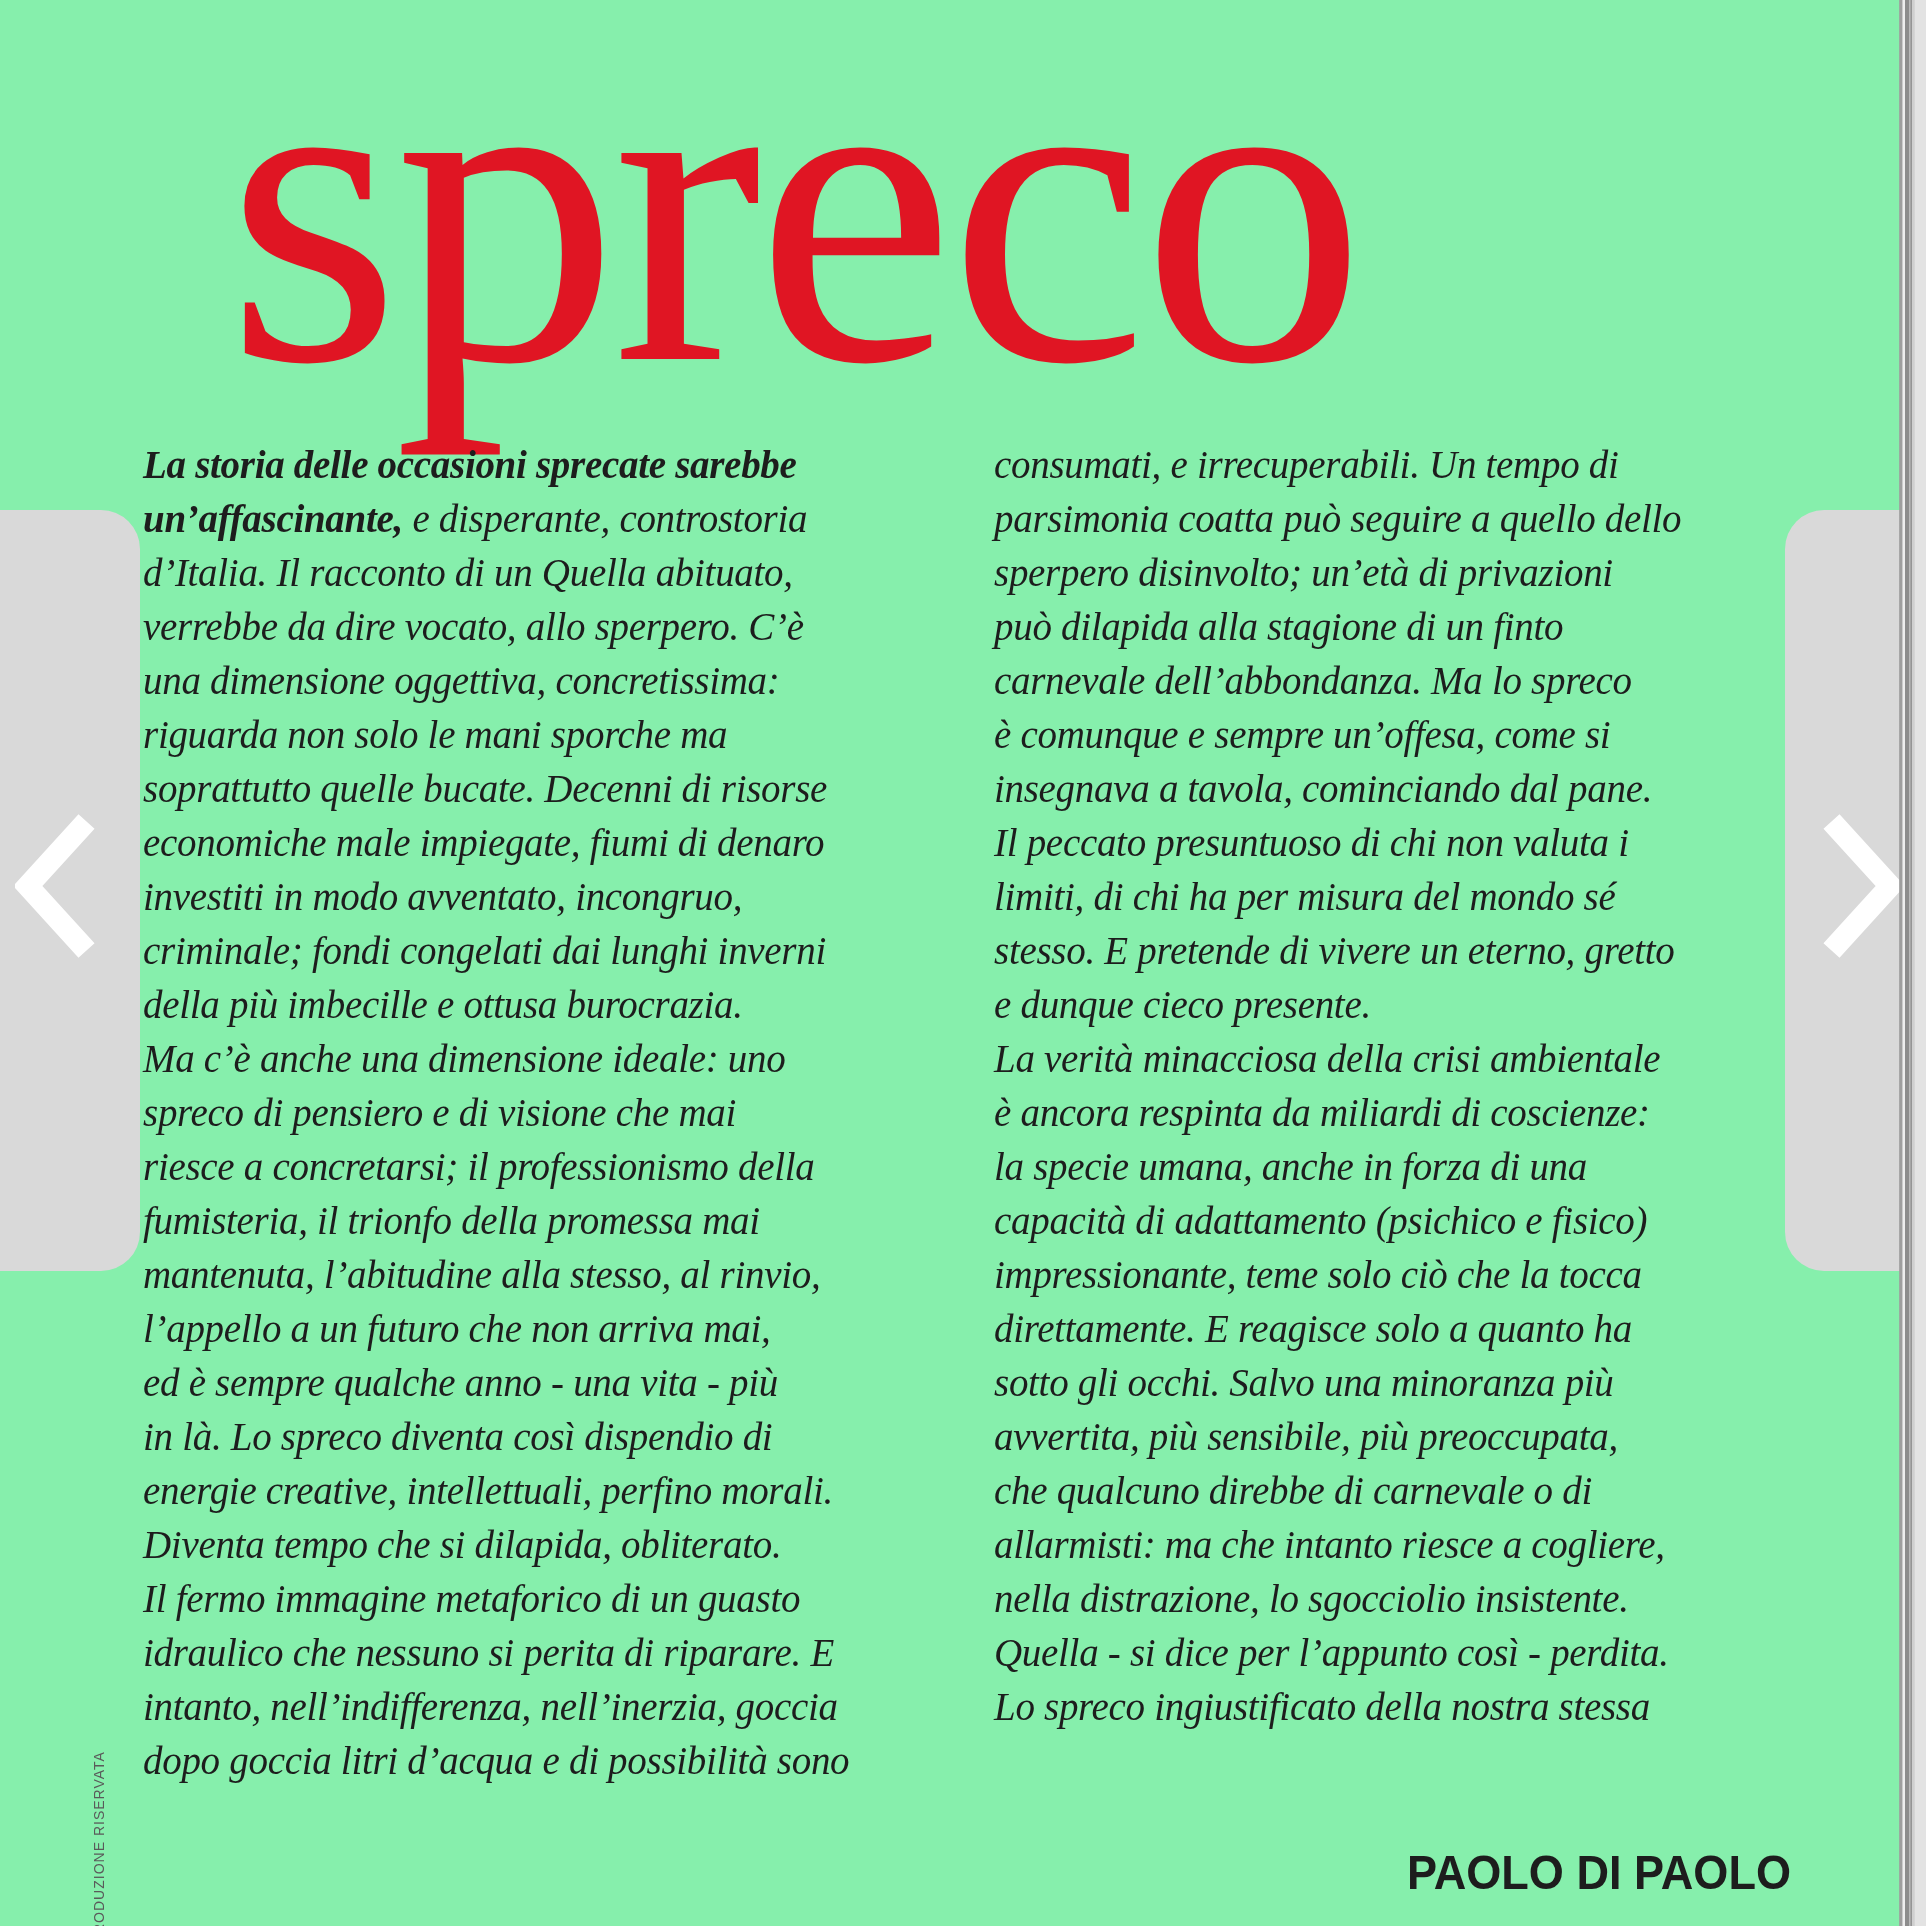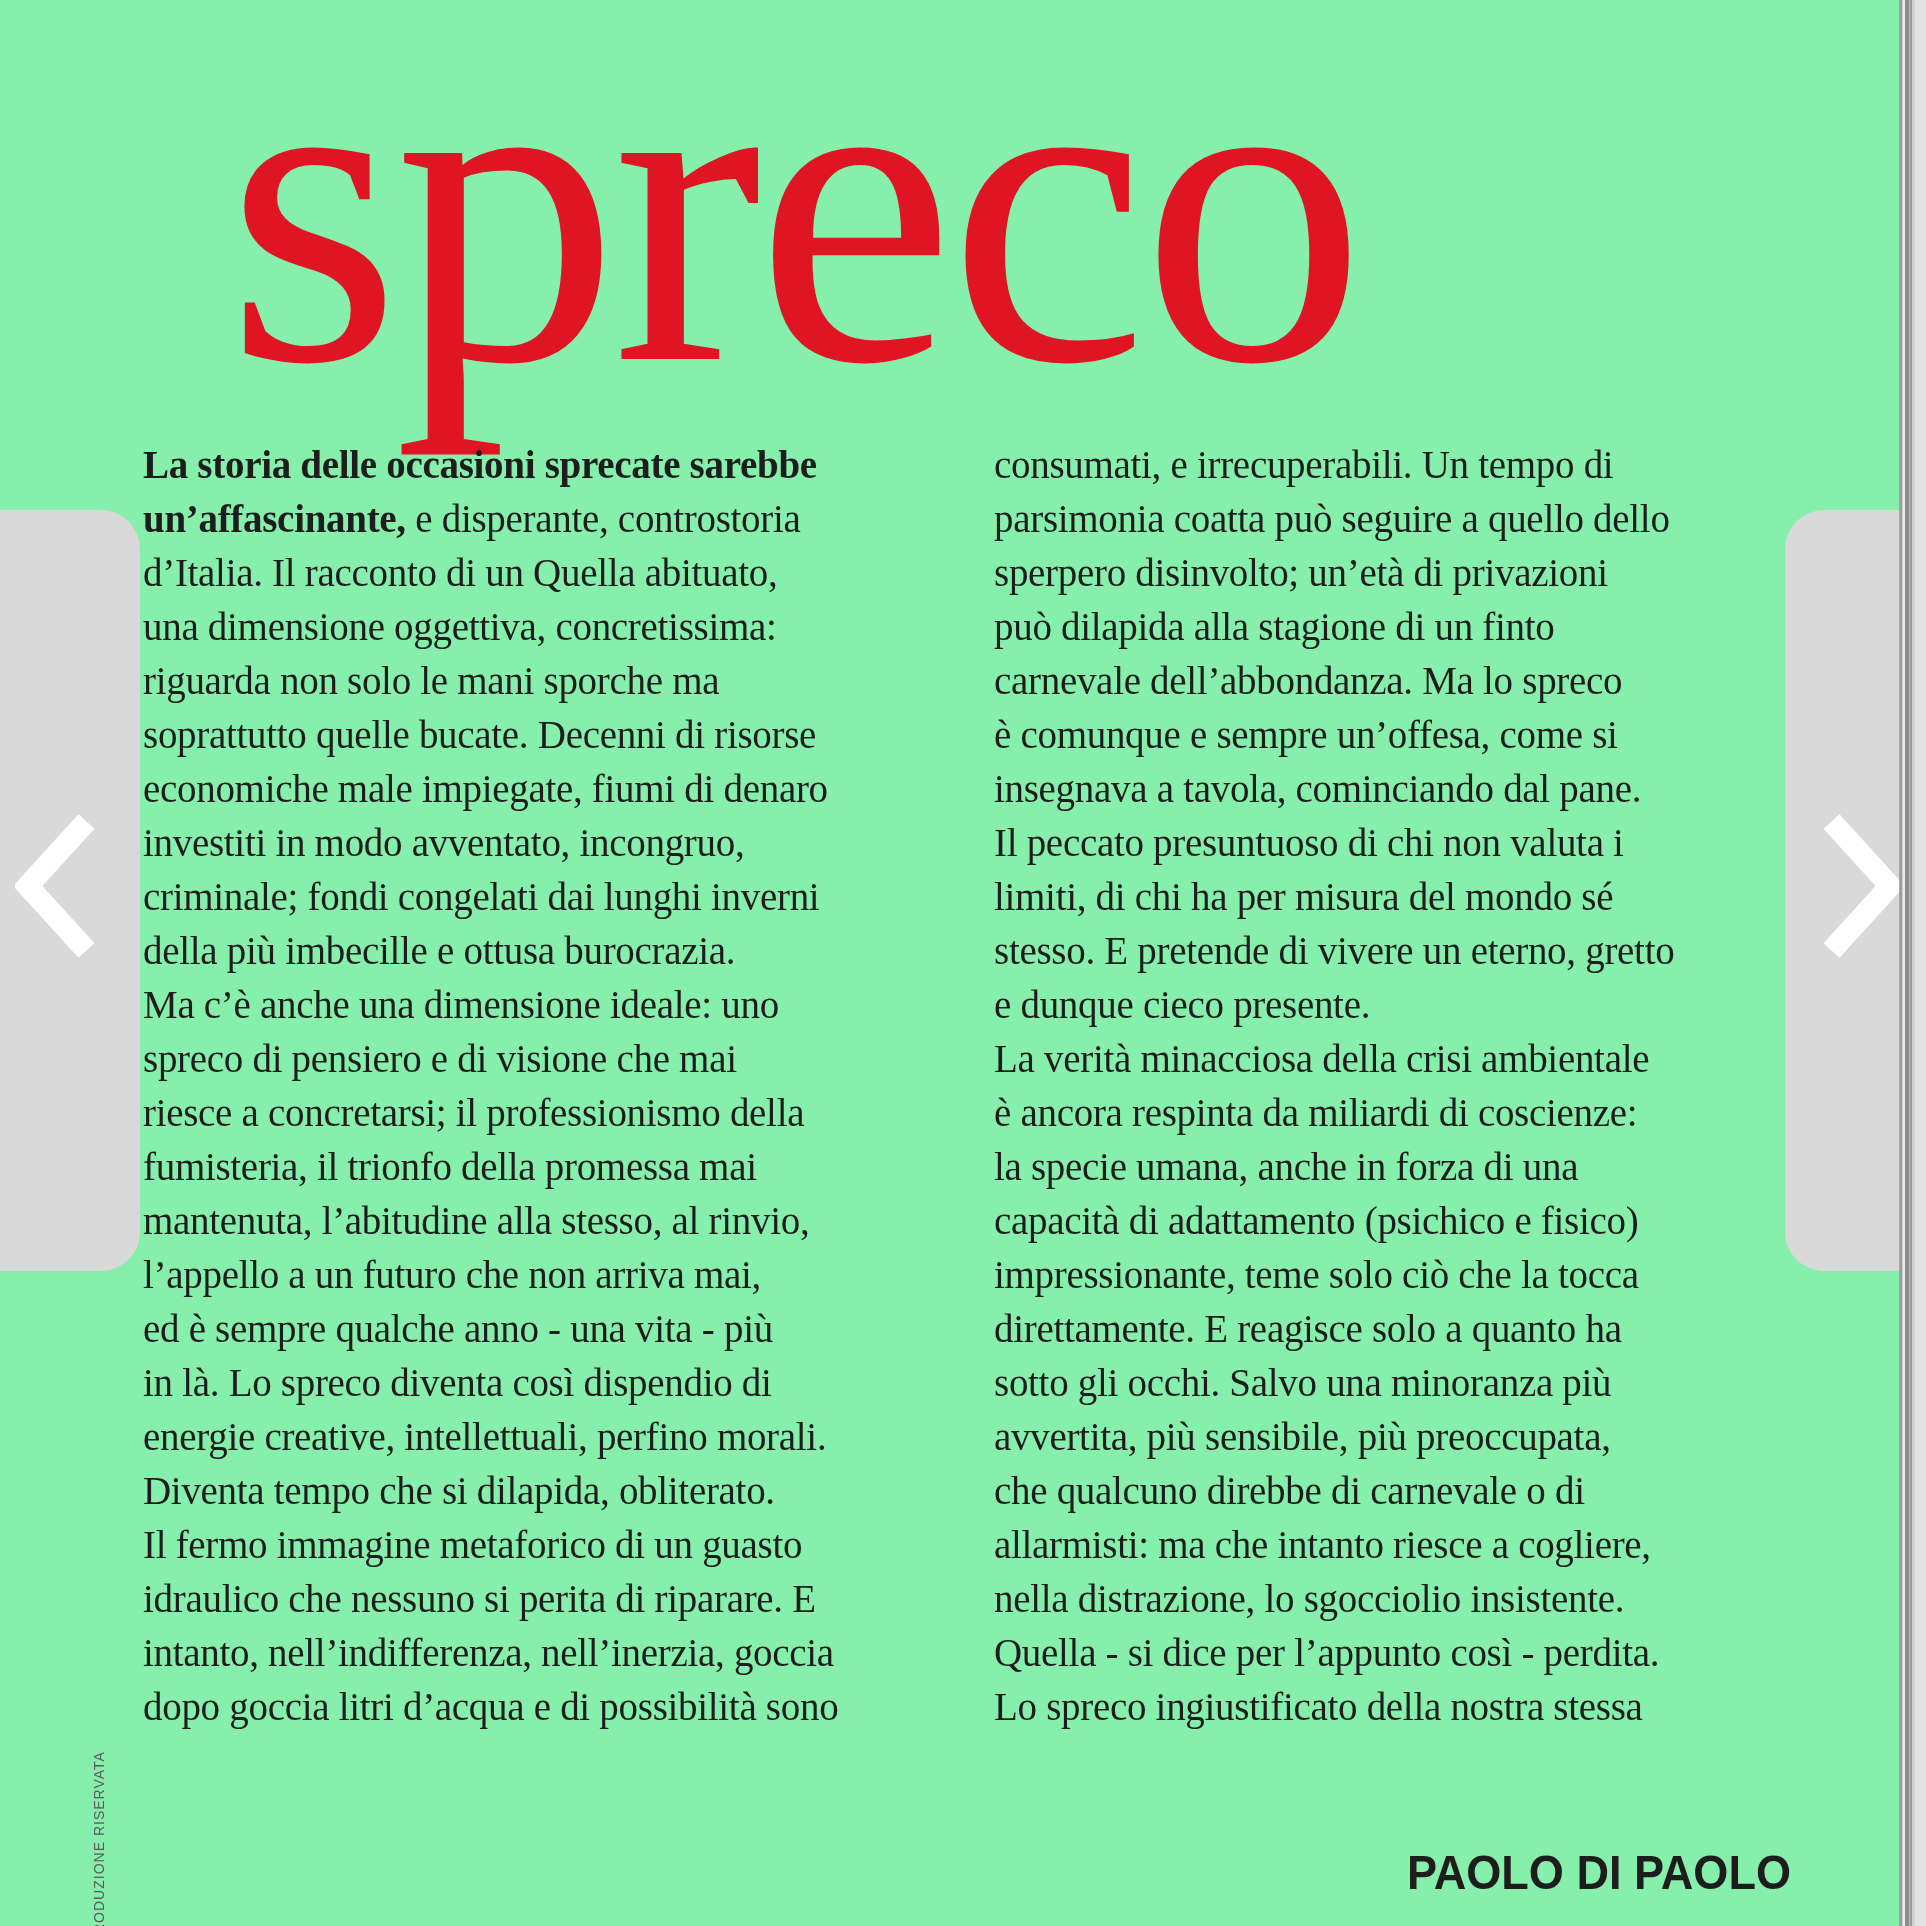--- a/index.html
+++ b/index.html
@@ -34,21 +34,21 @@
     position: absolute;
     top: 438px;
     width: 803px;
     color: #1d1d1d;
     font-size: 39px;
     line-height: 54px;
     letter-spacing: -0.3px;
   }
   .col-left  { left: 143px; }
   .col-right { left: 994px; }
-  .tl { white-space: nowrap; }
+  .tl { white-space: nowrap; font-style: italic; }
   .tl b { font-weight: bold; }
   
   .author {
     position: absolute;
     top: 1844px;
     left: 994px;
     width: 797px;
     text-align: right;
     font-family: "Liberation Sans", sans-serif;
     font-weight: bold;
@@ -116,20 +116,21 @@
 <body>
 
 <div class="page">
 
   <div class="headline">spreco</div>
 
   <div class="col col-left">
       <div class="tl"><b>La storia delle occasioni sprecate sarebbe</b></div>
       <div class="tl"><b>un’affascinante,</b><span> e disperante, controstoria</span></div>
       <div class="tl"><span>d’Italia. Il racconto di un Quella abituato,</span></div>
+      <div class="tl"><span>verrebbe da dire vocato, allo sperpero. C’è</span></div>
       <div class="tl"><span>una dimensione oggettiva, concretissima:</span></div>
       <div class="tl"><span>riguarda non solo le mani sporche ma</span></div>
       <div class="tl"><span>soprattutto quelle bucate. Decenni di risorse</span></div>
       <div class="tl"><span>economiche male impiegate, fiumi di denaro</span></div>
       <div class="tl"><span>investiti in modo avventato, incongruo,</span></div>
       <div class="tl"><span>criminale; fondi congelati dai lunghi inverni</span></div>
       <div class="tl"><span>della più imbecille e ottusa burocrazia.</span></div>
       <div class="tl"><span>Ma c’è anche una dimensione ideale: uno</span></div>
       <div class="tl"><span>spreco di pensiero e di visione che mai</span></div>
       <div class="tl"><span>riesce a concretarsi; il professionismo della</span></div>

